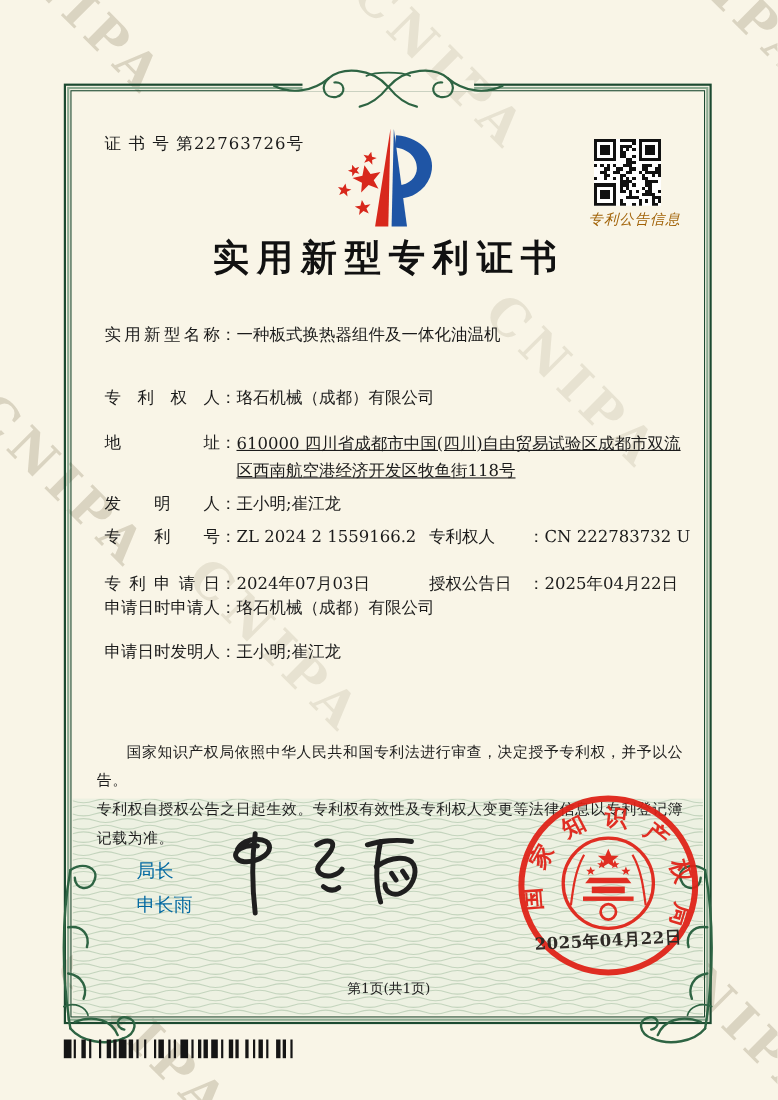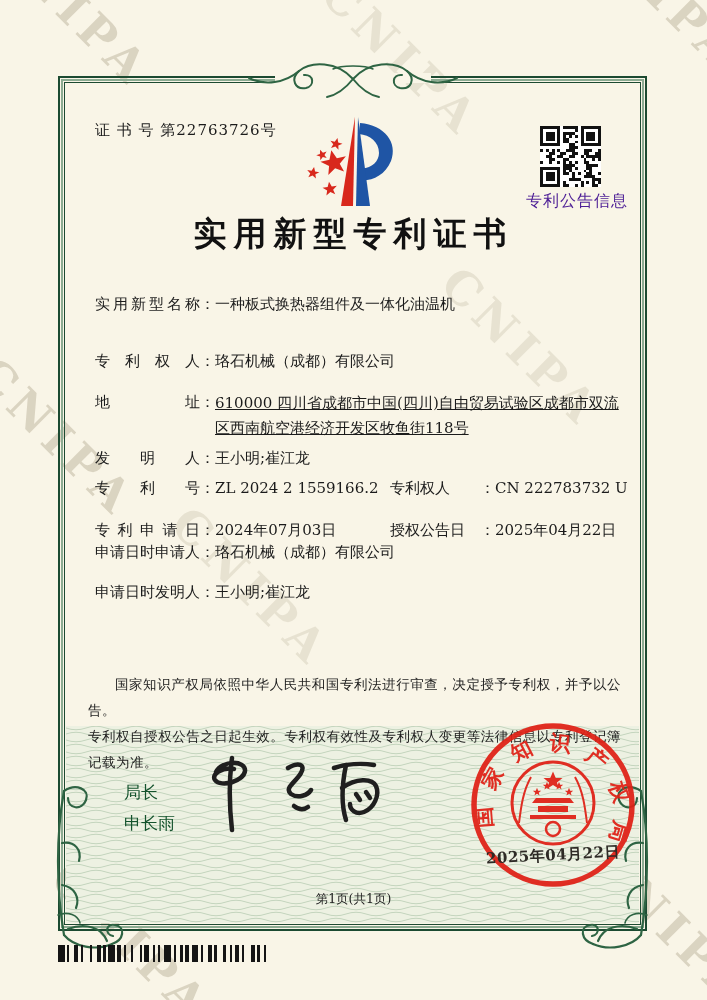--- a/index.html
+++ b/index.html
@@ -32,42 +32,42 @@
   .ornament-top { position:absolute; left:50%; top:-23px; transform:translateX(-50%); }
   .flourish { position:absolute; }
   .flourish.bl { left:-26px; bottom:-26px; }
   .flourish.br { right:-26px; bottom:-26px; transform:scaleX(-1); }
 
   
   .cert-no { position:absolute; left:95px; top:121px; font-size:15px; letter-spacing:1px; }
   .logo { position:absolute; left:299px; top:113px; }
   .qr { position:absolute; left:540px; top:126px; }
   .qr-caption { position:absolute; left:512px; top:191px; width:130px; text-align:center;
-    font-size:16px; color:#4c1d95; letter-spacing:1px; }
+    font-size:13px; color:#a16207; letter-spacing:1px; font-style:italic; }
   .title { position:absolute; left:0; right:0; top:212px; text-align:center;
     font-size:33px; font-weight:bold; letter-spacing:7px; color:#111; }
 
   
   .fields { position:absolute; left:95px; top:293px; width:525px; font-size:15px; }
   .row { display:flex; line-height:22px; }
   .lbl { display:inline-block; width:105px; text-align:justify; text-align-last:justify; flex:0 0 105px; }
   .colon { flex:0 0 14px; }
   .val { flex:1; }
   .half { display:flex; flex:0 0 295px; }
   .half .lbl2 { flex:0 0 90px; }
   .addr-val { width:390px; line-height:25px;text-decoration:underline; }
 
   
   .statement { position:absolute; left:88px; right:86px; top:671px;
     font-size:13.5px; line-height:26px; letter-spacing:0.5px; color:#1d1d1d; text-align:justify; }
   .statement .l1 { text-indent:2em; }
 
   
   .director { position:absolute; left:124px; top:777px;
-    font-family:"DejaVu Sans","Liberation Sans",sans-serif; font-size:17px; line-height:31px; color:#14532d; }
+    font-family:"DejaVu Sans","Liberation Sans",sans-serif; font-size:17px; line-height:31px; color:#0369a1; }
   .sign { position:absolute; left:196px; top:748px; }
   .seal { position:absolute; left:467px; top:719px; width:172px; height:172px; }
   .seal-date { position:absolute; left:0; width:172px; top:127px; text-align:center;
     font-size:15px; font-weight:bold; color:#2e2a26; transform:rotate(-3deg); letter-spacing:0.5px; }
   .page-no { position:absolute; left:0; right:0; top:891px; text-align:center; font-size:12.5px; color:#222; }
   .barcode { position:absolute; left:58px; top:945px; width:213px; height:17px; display:flex; }
   .barcode div { height:100%; }
 </style>
 </head>
 <body>

